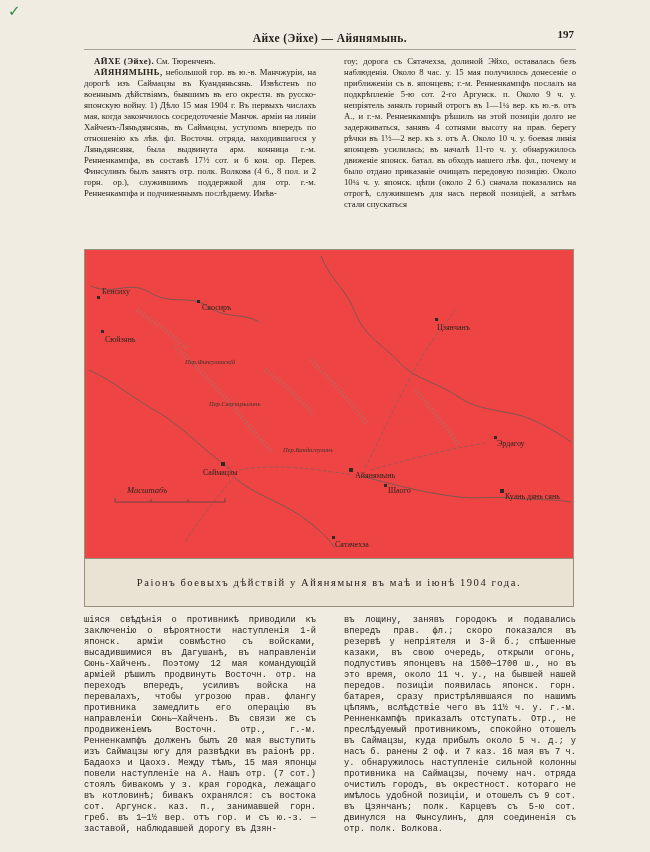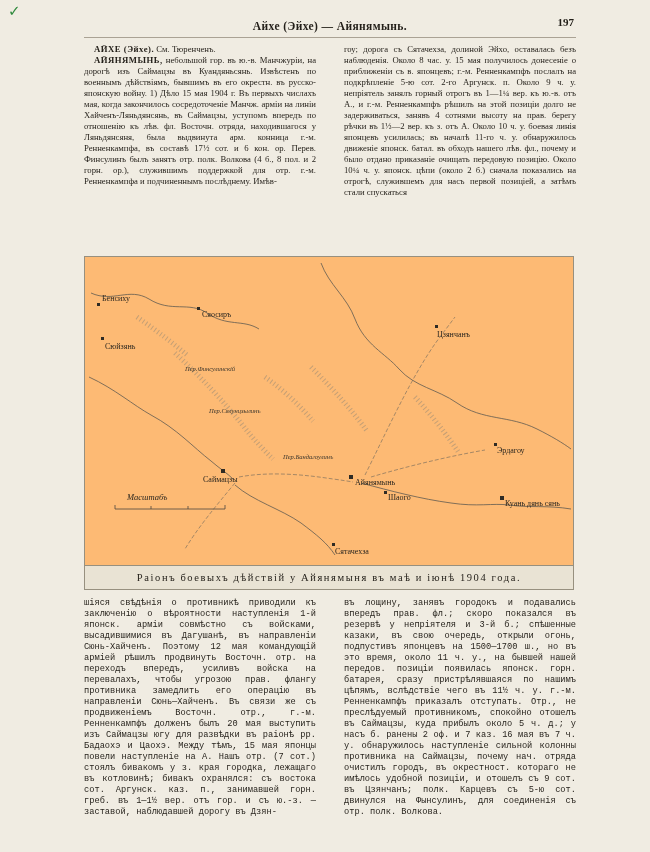--- a/index.html
+++ b/index.html
@@ -8,38 +8,38 @@
     background:#f0ece2;
     font-family:"Liberation Serif","DejaVu Serif",serif;
     color:#221e18;
     position:relative;overflow:hidden;
   }
   .scan-check{
     position:absolute;left:8px;top:2px;
     color:#2f8a3d;font-size:15px;font-weight:bold;
     font-family:"DejaVu Sans",sans-serif;
   }
-  .page-inner{position:absolute;left:84px;top:16px;width:492px;}
+  .page-inner{position:absolute;left:84px;top:28px;width:492px;}
   .header{position:relative;text-align:center;padding-bottom:3px;margin-bottom:6px;
     border-bottom:1px solid #aaa294;}
   .header-title{font-weight:bold;font-size:11.5px;letter-spacing:.4px;}
   .pageno{position:absolute;right:2px;top:0;font-size:11px;font-weight:bold;}
   .cols{display:flex;gap:28px;}
   .col{width:240px;text-align:justify;font-size:8.7px;line-height:11px;overflow:hidden;}
   .cols-top .col{height:190px;}
   .cols-bottom .col{height:234px;font-family:Liberation Mono, monospace;}
   .col p{margin:0;}
   .col p.indent{text-indent:10px;}
   .term{font-weight:bold;letter-spacing:.5px;}
-  .map-figure{width:488px;margin:22px 0 8px 0;border:1px solid #97907f;background:#fdba74;}
+  .map-figure{width:488px;margin:3px 0 8px 0;border:1px solid #97907f;background:#ef4444;}
   .map-svg{display:block;}
   .map-caption{
     border-top:1px solid #97907f;background:#e9e3d4;
     text-align:center;font-size:10.5px;letter-spacing:1.6px;
-    padding:6px 4px;
+    padding:18px 4px;
   }
   .map-label{font-size:8px;fill:#2a261f;font-family:"Liberation Serif",serif;}
   .map-label-sm{font-size:6.5px;font-style:italic;fill:#3a352c;font-family:"Liberation Serif",serif;}
   .map-label-it{font-size:8.5px;font-style:italic;fill:#2a261f;font-family:"Liberation Serif",serif;}
 </style>
 </head>
 <body>
 
 <div class="scan-check">✓</div>
 

